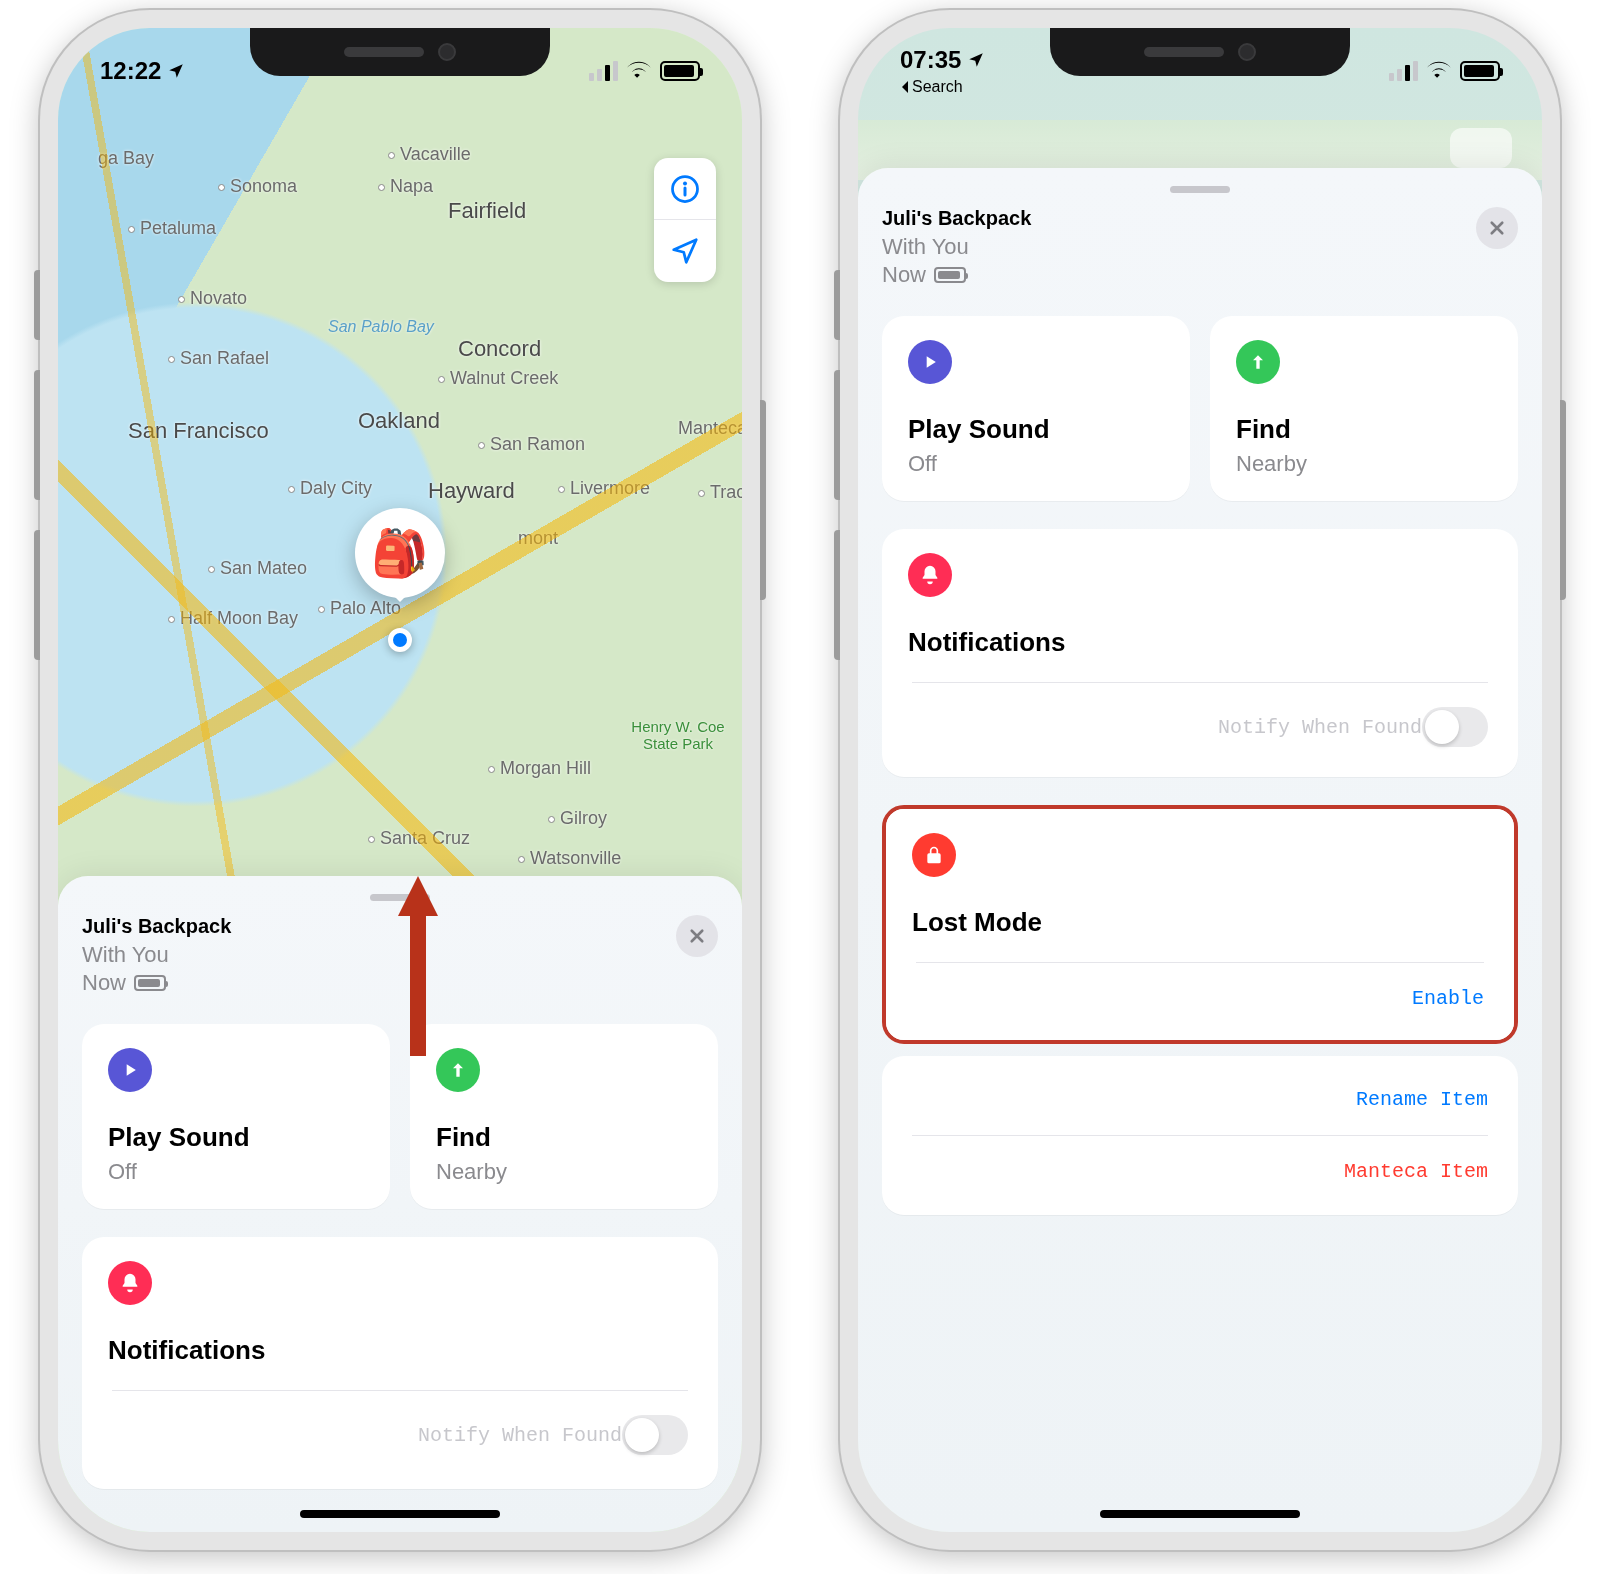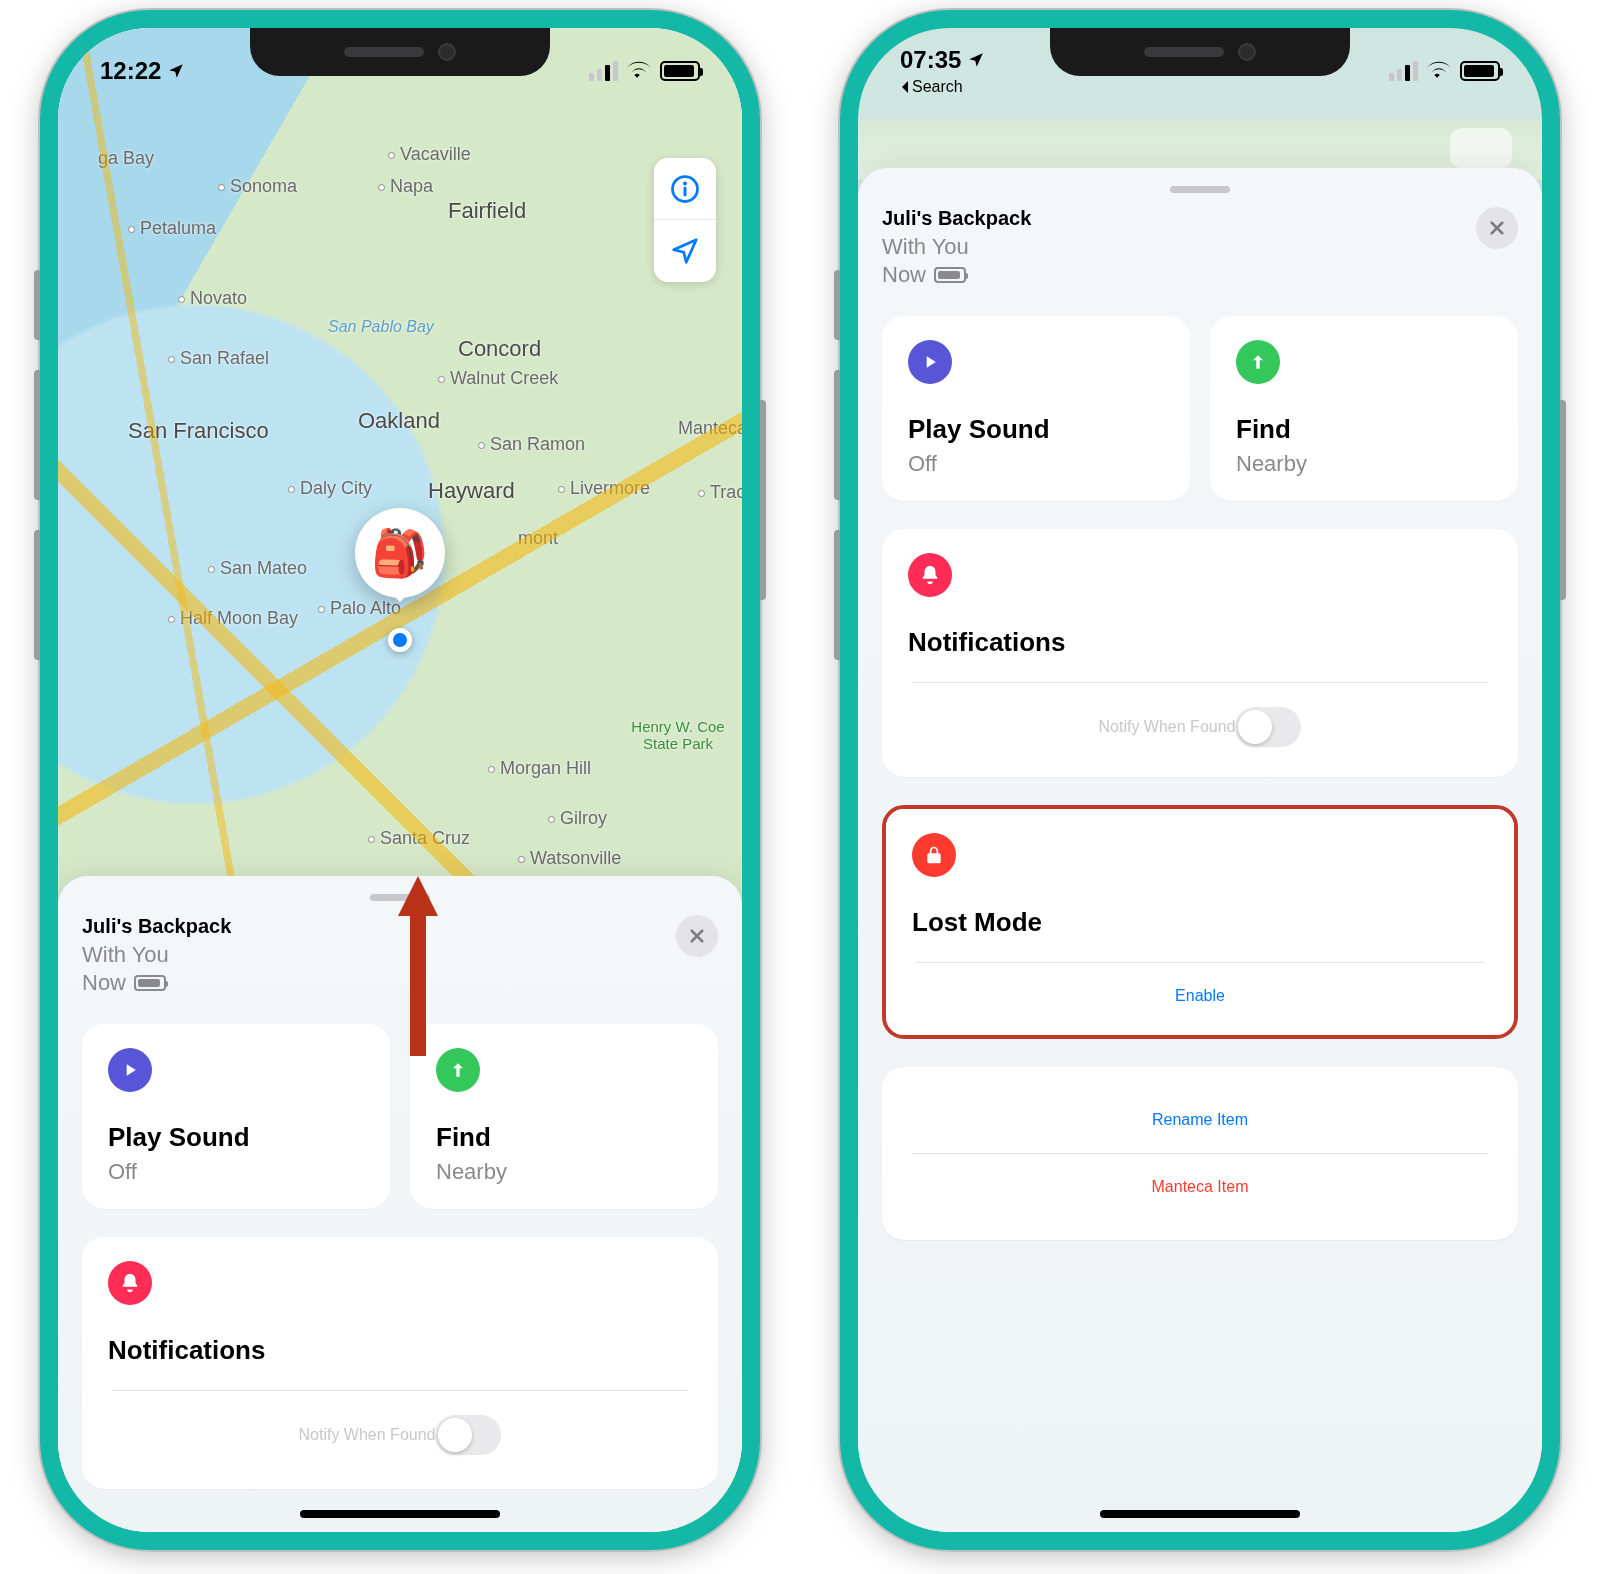--- a/index.html
+++ b/index.html
@@ -27,21 +27,21 @@
     display: flex;
     justify-content: space-between;
     padding: 10px 40px;
     gap: 60px;
   }
 
   
   .phone {
     width: 720px;
     height: 1540px;
-    background: #14b8a6;
+    background: #e5e5e5;
     border-radius: 110px;
     padding: 18px;
     position: relative;
     box-shadow: 0 0 0 2px #bfbfbf, 0 6px 30px rgba(0,0,0,.25);
   }
   .phone::before, .phone::after {
     content: "";
     position: absolute;
     background: #9b9b9b;
     border-radius: 4px;
@@ -192,22 +192,22 @@
     color:#fff; margin-bottom:30px;
   }
   .ic-play { background:var(--purple);} 
   .ic-find { background:var(--green);} 
   .ic-bell { background:var(--pink);} 
   .ic-lock { background:var(--red);} 
   .card-title { font-size:26px; font-weight:600; color:#000; }
   .card-sub { font-size:22px; color:var(--text-secondary); margin-top:6px; }
 
   .list-row {
-    padding:24px 4px; font-size:16px; color:#000;
-    display:flex; align-items:center; justify-content:center;
+    padding:24px 4px; font-size:20px; color:#000;
+    display:flex; align-items:center; justify-content:flex-end;font-family:Liberation Mono, monospace;
   }
   .divider { height:1px; background:#e5e5ea; margin:0 4px; }
   .disabled { color:#c7c7cc; }
   .link-blue { color:var(--blue); }
   .link-red { color:var(--red); }
 
   .toggle {
     width:66px; height:40px; background:#e9e9eb; border-radius:20px; position:relative;
   }
   .toggle .knob{
@@ -513,21 +513,21 @@
                 </svg>
             </div>
             <div class="card-title">Lost Mode</div>
             <div class="divider" style="margin-top:24px;"></div>
             <div class="list-row link-blue">
               <span>Enable</span>
             </div>
           </div>
         </div>
 
-        <div class="card full" style="margin-top:28px; padding:20px 26px;">
+        <div class="card full" style="margin-top:12px; padding:8px 26px;">
           <div class="list-row link-blue">
             <span>Rename Item</span>
           </div>
           <div class="divider"></div>
           <div class="list-row link-red">
             <span>Manteca Item</span>
           </div>
         </div>
 
       </div>

